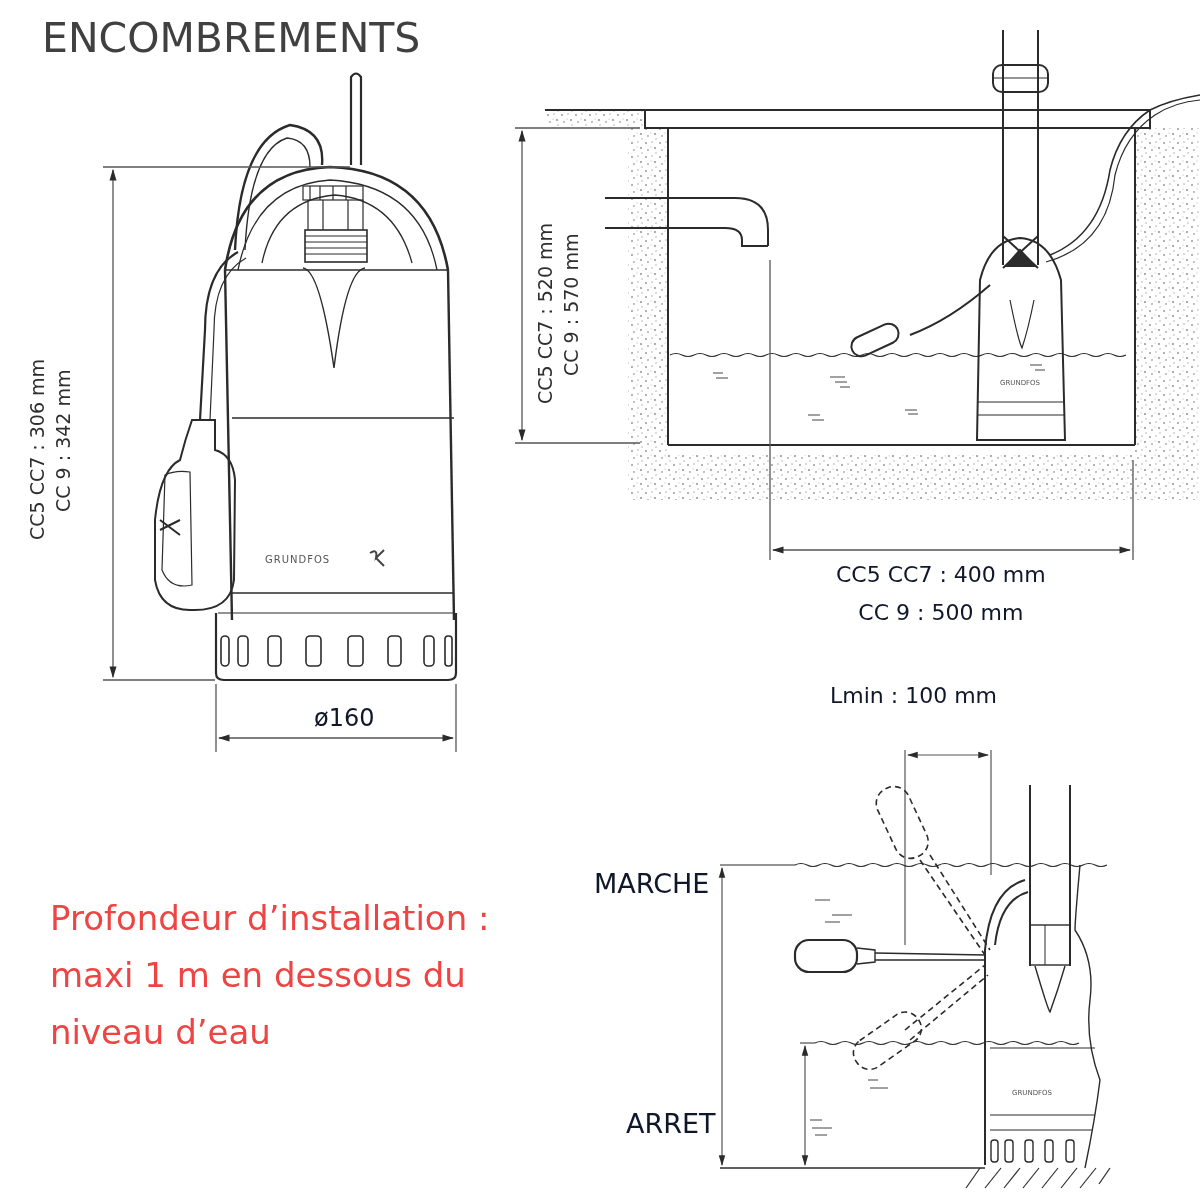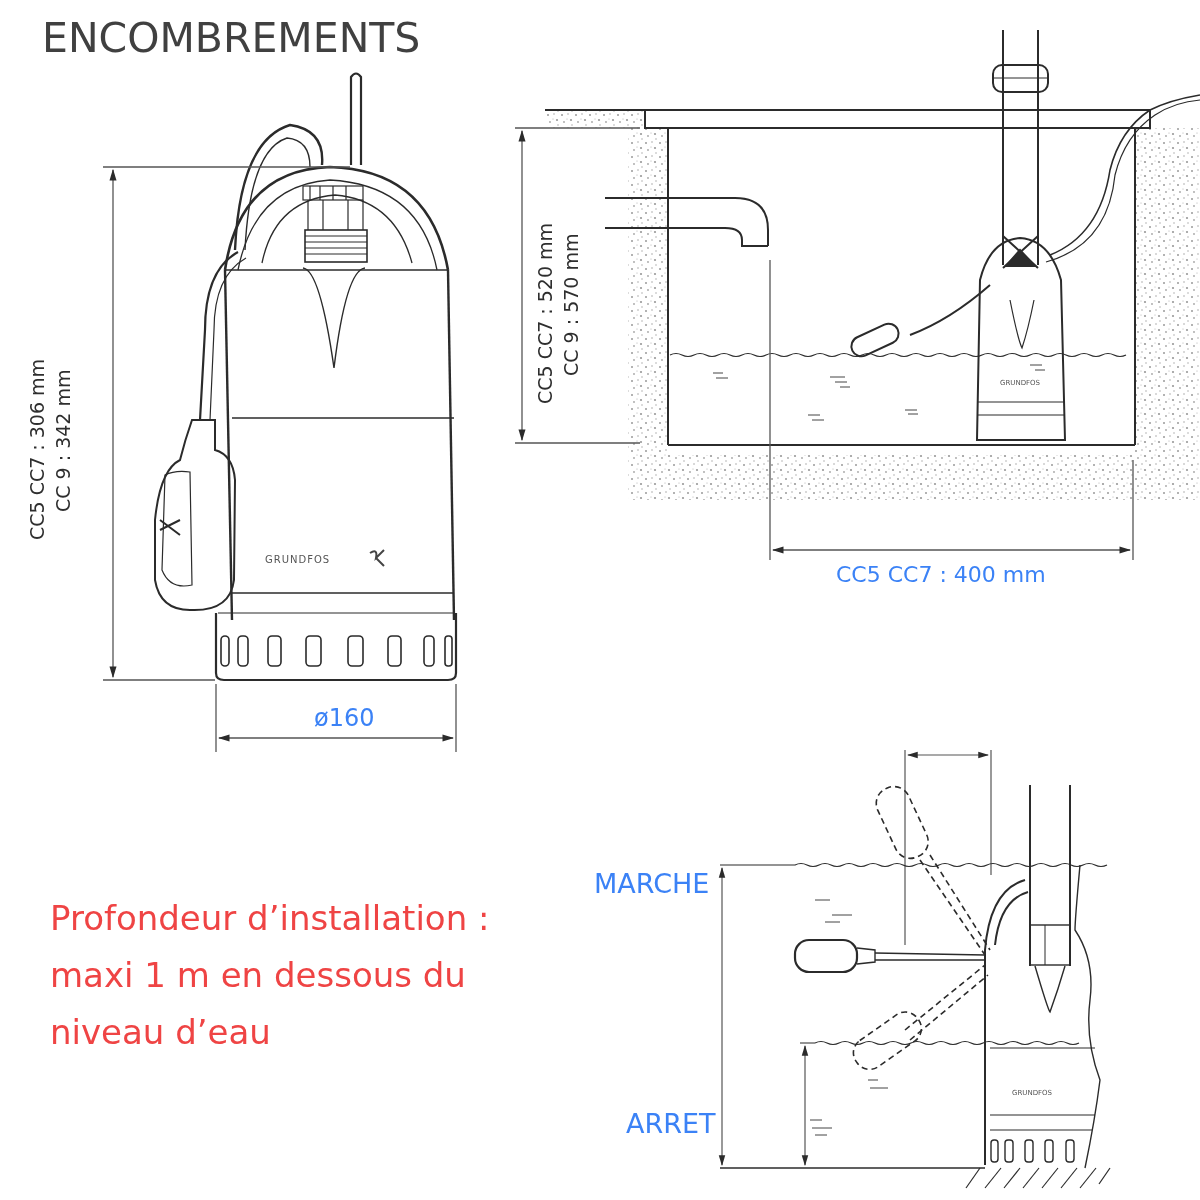--- a/index.html
+++ b/index.html
@@ -1,21 +1,21 @@
 <!DOCTYPE html>
 <html><head>
 <meta charset="utf-8">
 <style>
   html, body { margin: 0; padding: 0; background: #ffffff; }
   body { width: 1200px; height: 1200px; position: relative; overflow: hidden;
          font-family: "DejaVu Sans", "Liberation Sans", sans-serif; color: #2b2b2b; }
   .title { position: absolute; left: 42px; top: 14px; font-size: 41px; letter-spacing: 0px;
            color: #404040; font-family: "DejaVu Sans", sans-serif; font-weight: normal; }
   svg.drawing { position: absolute; left: 0; top: 0; }
-  .lbl { position: absolute; font-family: "DejaVu Sans", sans-serif; color: #3b82f6; white-space: nowrap; text-align: center; }
+  .lbl { position: absolute; font-family: "DejaVu Sans", sans-serif; color: #0f172a; white-space: nowrap; text-align: center; }
   .vlbl { position: absolute; transform-origin: left top; transform: rotate(-90deg);
           font-family: "DejaVu Sans", sans-serif; color: #2e2e2e; white-space: nowrap; font-size: 19px; line-height: 26px; }
   .dim { font-size: 22px; line-height: 38px; }
   .dia { font-size: 24px; }
   .stage { font-size: 27px; }
   .note { position: absolute; left: 50px; top: 890px; font-size: 34px; line-height: 57px; color: #ef4444;
           font-family: "DejaVu Sans", sans-serif; }
   .note div { white-space: nowrap; }
 </style>
 </head>
@@ -240,23 +240,25 @@
   <div style="padding-left:28px;">CC 9 : 342 mm</div>
 </div>
 <div class="lbl dia" style="left:298px; top:704px;margin-left:16px;">ø160</div>
 
 <div class="vlbl" style="left:532px; top:404px;">
   <div>CC5 CC7 : 520 mm</div>
   <div style="padding-left:28px;">CC 9 : 570 mm</div>
 </div>
 <div class="lbl dim" style="left:836px; top:556px;">
   <div>CC5 CC7 : 400 mm</div>
+  <div>CC 9 : 500 mm</div>
 </div>
 
 <div class="lbl dim" style="left:830px; top:677px;">
+  <div>Lmin : 100 mm</div>
 </div>
 <div class="lbl stage" style="left:594px; top:868px;">MARCHE</div>
 <div class="lbl stage" style="left:626px; top:1108px;">ARRET</div>
 
 <div class="note">
   <div>Profondeur d’installation :</div>
   <div>maxi 1 m en dessous du</div>
   <div>niveau d’eau</div>
 </div>
 

